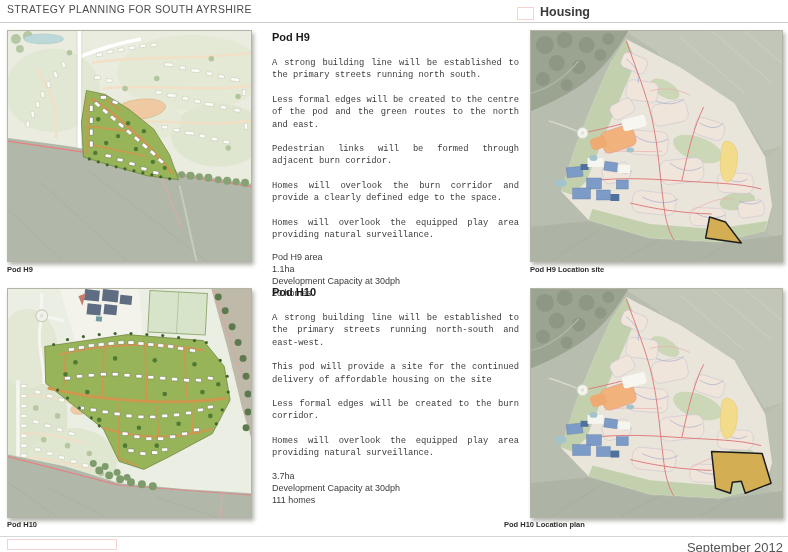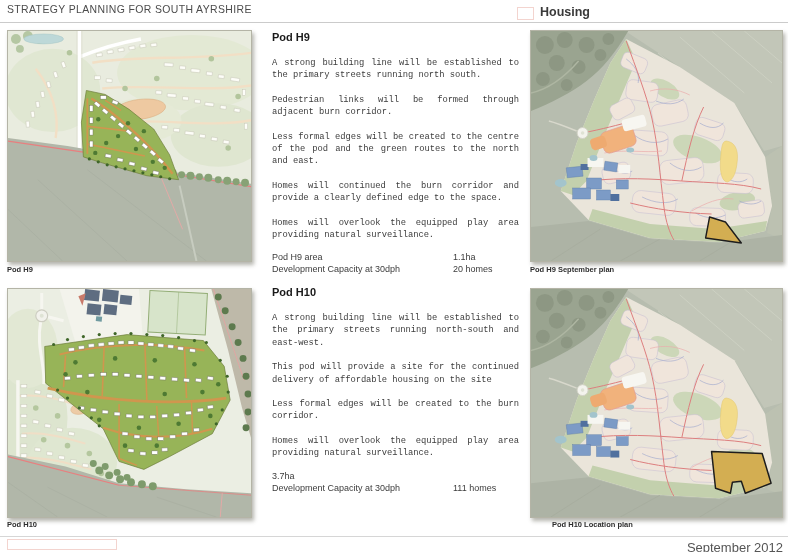--- a/index.html
+++ b/index.html
@@ -19,21 +19,21 @@
        box-shadow:2px 3px 4px rgba(90,90,75,.45);background:#e9ecdf;}
   .map svg{display:block;width:100%;height:100%;}
   .caption{font-size:7.5px;font-weight:bold;color:#2d2d2d;white-space:nowrap;}
   
   .textcol{left:272px;width:247px;}
   .textcol h2{font-size:11px;font-weight:bold;color:#1a1a1a;margin:0 0 14px 0;}
   .textcol p{font-size:8.8px;line-height:12.4px;letter-spacing:-0.05px;
              text-align:justify;margin:0 0 12px 0;font-family:Liberation Mono, monospace;}
   .textcol p.last{margin-bottom:0;}
   .stats{margin-top:10px;font-size:9px;line-height:12px;}
-  .stat-row{display:flex;}
+  .stat-row{display:flex;flex-direction:column;}
   .stat-label{width:181px;flex:none;}
   
   .ftr-rule{left:0;right:0;top:536px;height:1px;background:#d6d6d6;}
   .ftr-box{left:7px;top:539px;width:108px;height:9px;border:1px solid #f3d4cf;background:#fff;}
   .ftr-date{right:5px;top:540px;font-size:13px;color:#555;padding-left:32px;}
 </style>
 </head>
 <body>
 
 <svg width="0" height="0" style="position:absolute" aria-hidden="true">
@@ -303,43 +303,43 @@
         <circle cx="154" cy="147" r="1.6"></circle>
         <circle cx="163" cy="149" r="1.6"></circle>
   </g>
 </svg>
 </div>
 <div class="abs caption" style="left:7px;top:265px">Pod H9</div>
 
 <div class="abs textcol" style="top:31px">
   <h2>Pod H9</h2>
   <p>A strong building line will be established to the primary streets running north south.</p>
+  <p>Less formal edges will be created to the centre of the pod and the green routes to the north and east.</p>
   <p>Pedestrian links will be formed through adjacent burn corridor.</p>
-  <p>Less formal edges will be created to the centre of the pod and the green routes to the north and east.</p>
-  <p>Homes will continued the burn corridor and provide a clearly defined edge to the space.</p>
+  <p>Homes will overlook the burn corridor and provide a clearly defined edge to the space.</p>
   <p class="last">Homes will overlook the equipped play area providing natural surveillance.</p>
   <div class="stats">
     <div class="stat-row">
       <span class="stat-label">Pod H9 area</span>
       <span class="stat-value">1.1ha</span>
     </div>
     <div class="stat-row">
       <span class="stat-label">Development Capacity at 30dph</span>
       <span class="stat-value">20 homes</span>
     </div>
   </div>
 </div>
 
 <div class="abs map" style="left:530px;top:30px;width:253px;height:232px">
 <svg viewBox="0 0 253 230" preserveAspectRatio="none">
   <use href="#locbase"></use>
   <polygon points="180,186 196,191 212,212 176,207" fill="#d3ae52" stroke="#1d1d1d" stroke-width="1.4" stroke-linejoin="round"></polygon>
 </svg>
 </div>
-<div class="abs caption" style="left:530px;top:265px">Pod H9 September plan</div>
+<div class="abs caption" style="left:530px;top:265px">Pod H9 Location site</div>
 
 <div class="abs map" style="left:7px;top:288px;width:245px;height:230px">
 <svg viewBox="0 0 245 230" preserveAspectRatio="none">
   <rect width="245" height="230" fill="#ebeee3"></rect>
   <ellipse cx="25" cy="130" rx="35" ry="55" fill="#dde5cf"></ellipse>
   <ellipse cx="65" cy="175" rx="45" ry="35" fill="#dfe7d1"></ellipse>
   <ellipse cx="20" cy="60" rx="30" ry="40" fill="#e2e8d4"></ellipse>
   <polygon points="52,0 132,0 136,50 68,54" fill="#f3f3ec"></polygon>
   <g transform="rotate(6 95 18)">
     <g fill="#5e6d81">
@@ -563,17 +563,17 @@
     </div>
   </div>
 </div>
 
 <div class="abs map" style="left:530px;top:288px;width:253px;height:230px">
 <svg viewBox="0 0 253 230" preserveAspectRatio="none">
   <use href="#locbase"></use>
   <polygon points="182,164 233,166 242,196 216,206 212,194 203,195 201,206 186,201" fill="#d3ae52" stroke="#1d1d1d" stroke-width="1.5" stroke-linejoin="round"></polygon>
 </svg>
 </div>
-<div class="abs caption" style="left:552px;top:520px">Pod H10 Location plan</div>
+<div class="abs caption" style="left:504px;top:520px">Pod H10 Location plan</div>
 
 <div class="abs ftr-rule"></div>
 <div class="abs ftr-box"></div>
 <div class="abs ftr-date">September 2012</div>
 
 </body></html>

